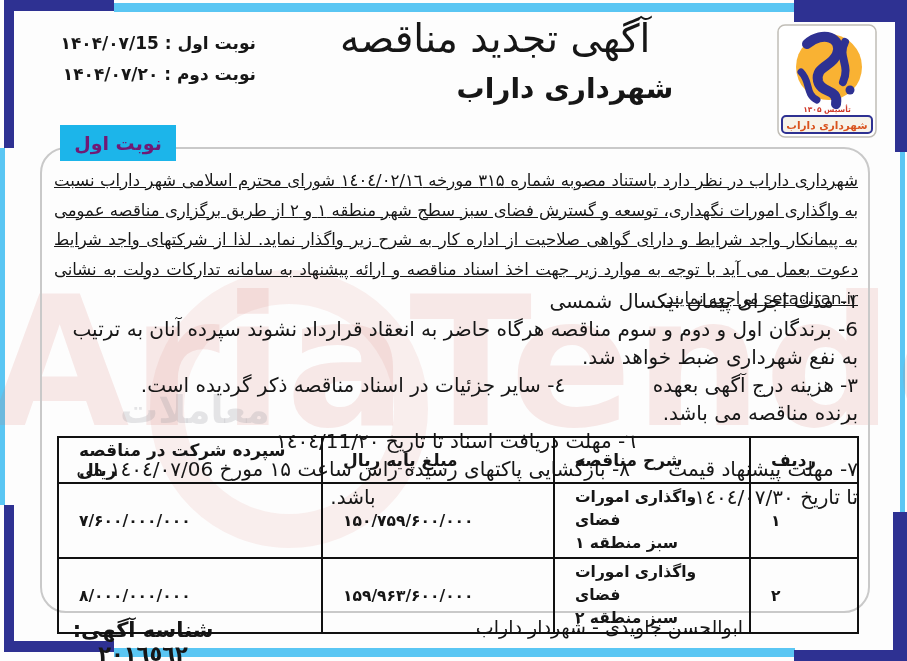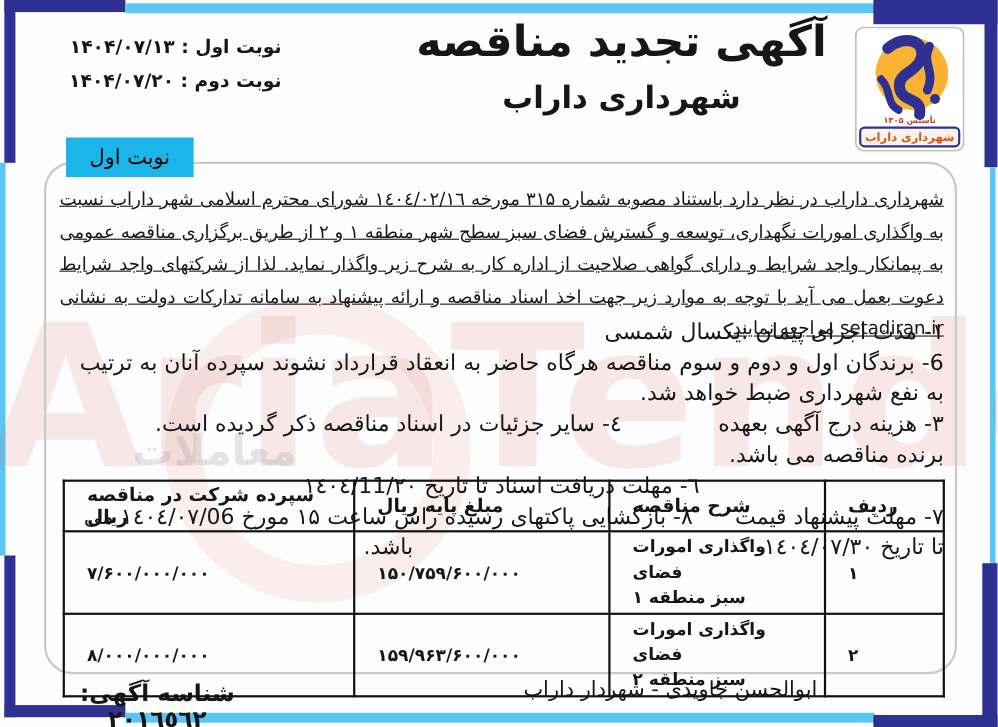--- a/index.html
+++ b/index.html
@@ -40,31 +40,31 @@
   .wm-ring{
     left:150px;top:270px;width:210px;height:210px;border-radius:50%;
     border:34px solid rgba(214,108,99,0.10);pointer-events:none;
   }
   
   .dates{
     left:28px;top:28px;width:228px;direction:rtl;text-align:right;
     font-size:17px;font-weight:bold;line-height:31px;
   }
   .title{
-    left:340px;top:16px;width:450px;text-align:center;direction:rtl;
-    font-size:39px;font-weight:700;letter-spacing:-1px;
+    left:340px;top:16px;width:450px;text-align:left;direction:rtl;
+    font-size:39px;font-weight:400;letter-spacing:-1px;
   }
   .subtitle{
     left:340px;top:72px;width:450px;text-align:center;direction:rtl;
     font-size:28px;font-weight:bold;
   }
   .logo-box{left:777px;top:24px;width:100px;height:114px;}
   .badge{
     left:60px;top:125px;width:116px;height:36px;background:#1cb5ea;
-    color:#000000;font-size:19px;font-weight:normal;direction:rtl;
+    color:#701a75;font-size:19px;font-weight:bold;direction:rtl;
     display:flex;align-items:center;justify-content:center;z-index:3;
   }
   
   .card{
     left:40px;top:147px;width:826px;height:462px;
     border:2px solid #c9c9c9;border-radius:26px;background:transparent;
     z-index:1;
   }
   .body-text{
     left:54px;top:166px;width:804px;direction:rtl;text-align:justify;
@@ -117,21 +117,21 @@
 <div class="abs navy bar-bl-v"></div>
 <div class="abs navy bar-bl-h"></div>
 <div class="abs cyan bar-bottom"></div>
 <div class="abs navy bar-br-h"></div>
 
 <div class="abs wm-ring"></div>
 <div class="abs wm-latin">AriaTender</div>
 <div class="abs wm-fa">معاملات</div>
 
 <div class="abs dates">
-  <div>نوبت اول : ۱۴۰۴/۰۷/۱۳</div>
+  <div>نوبت اول : ۱۴۰۴/۰۷/15</div>
   <div>نوبت دوم : ۱۴۰۴/۰۷/۲۰</div>
 </div>
 <div class="abs title">آگهی تجدید مناقصه</div>
 <div class="abs subtitle">شهرداری داراب</div>
 
 <div class="abs logo-box">
   <svg width="100" height="114" viewBox="0 0 100 114">
     <rect x="1" y="1" width="98" height="112" rx="7" fill="#ffffff" stroke="#c0bdb6" stroke-width="1.5"></rect>
     <circle cx="52" cy="43" r="33" fill="#f9b233"></circle>
     <path d="M30,20 C46,6 66,14 60,30 C55,43 38,42 41,57 C44,70 62,64 59,80" fill="none" stroke="#2e3192" stroke-width="10" stroke-linecap="round"></path>

